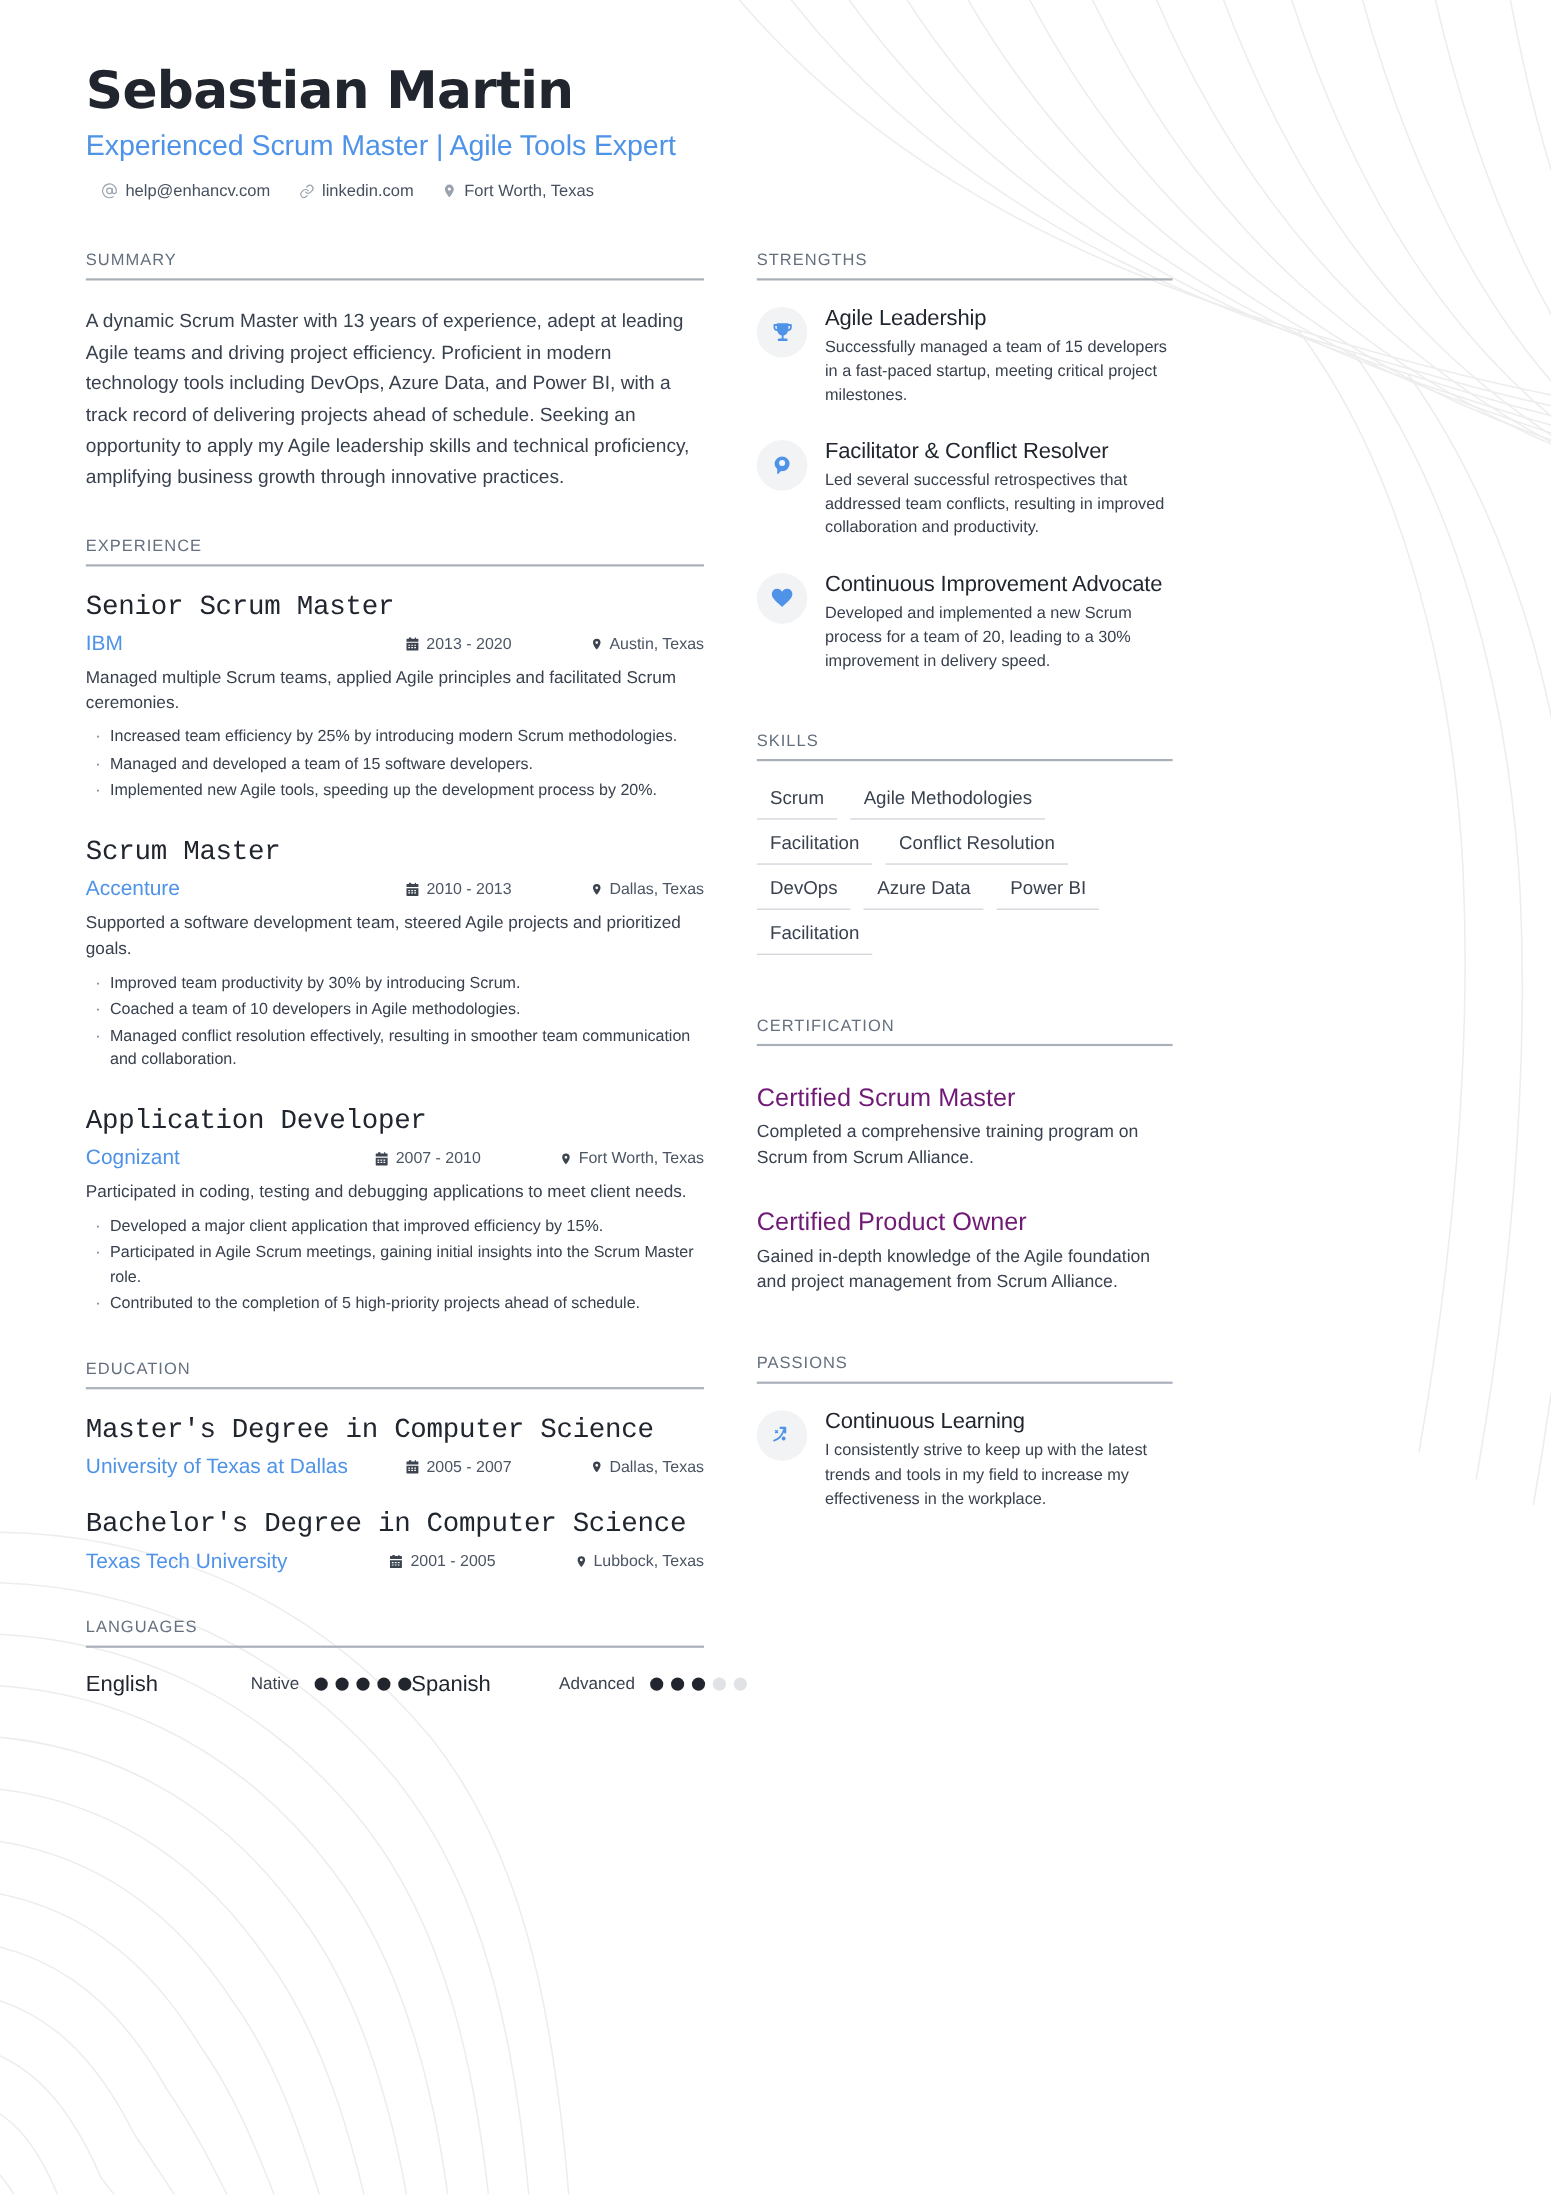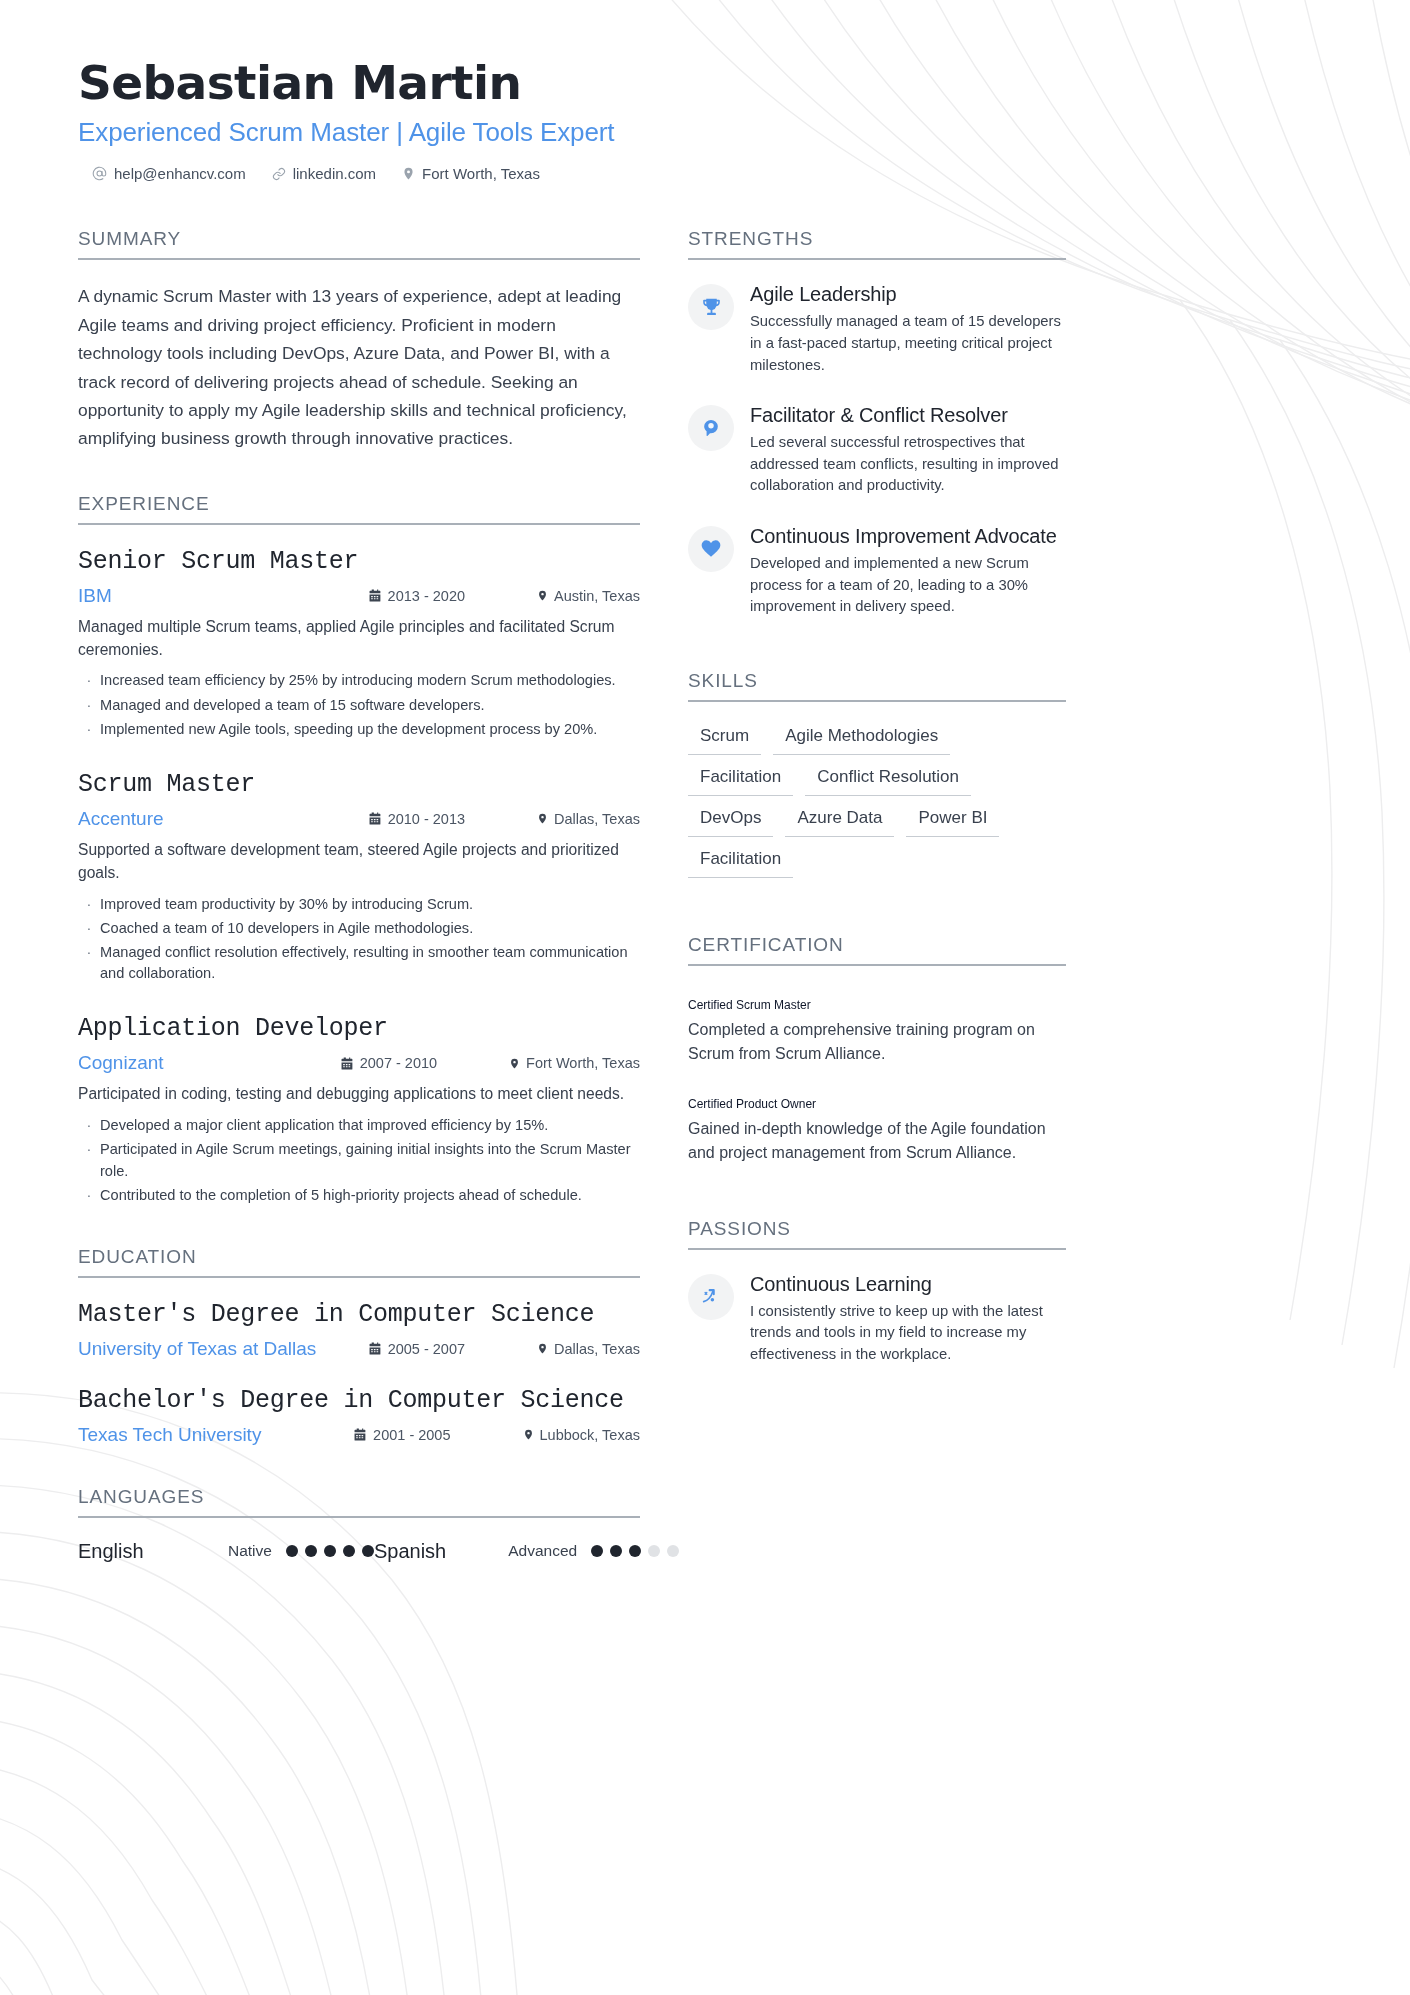--- a/index.html
+++ b/index.html
@@ -72,21 +72,21 @@
   .cols {
     display: flex;
     margin-top: 46px;
     gap: 48px;
   }
   .col-left { width: 562px; flex: none; }
   .col-right { width: 378px; flex: none; padding-top: 0; }
 
   
   .sec-head {
-    font-size: 19px;
+    font-size: 15px;
     letter-spacing: 0.9px;
     color: #65707e;
     font-weight: normal;
     padding-bottom: 8px;
     border-bottom: 2.5px solid #a9b0b8;
     margin-bottom: 22px;
     font-family: "Liberation Sans", sans-serif;
   }
   .sec { margin-bottom: 40px; }
 
@@ -224,22 +224,22 @@
     color: #39414e;
     padding: 2px 12px 8px 12px;
     border-bottom: 1.5px solid #c7ccd2;
     white-space: nowrap;
   }
 
   
   .cert { margin-bottom: 24px; }
   .cert:last-child { margin-bottom: 0; }
   .cert-title {
-    font-size: 12px;
-    color: #0f172a;
+    font-size: 23px;
+    color: #701a75;
     line-height: 1.3;
     margin-top: 32px;
   }
   .cert-desc {
     font-size: 16px;
     line-height: 1.45;
     color: #39414e;
     margin-top: 5px;
   }
 </style>

